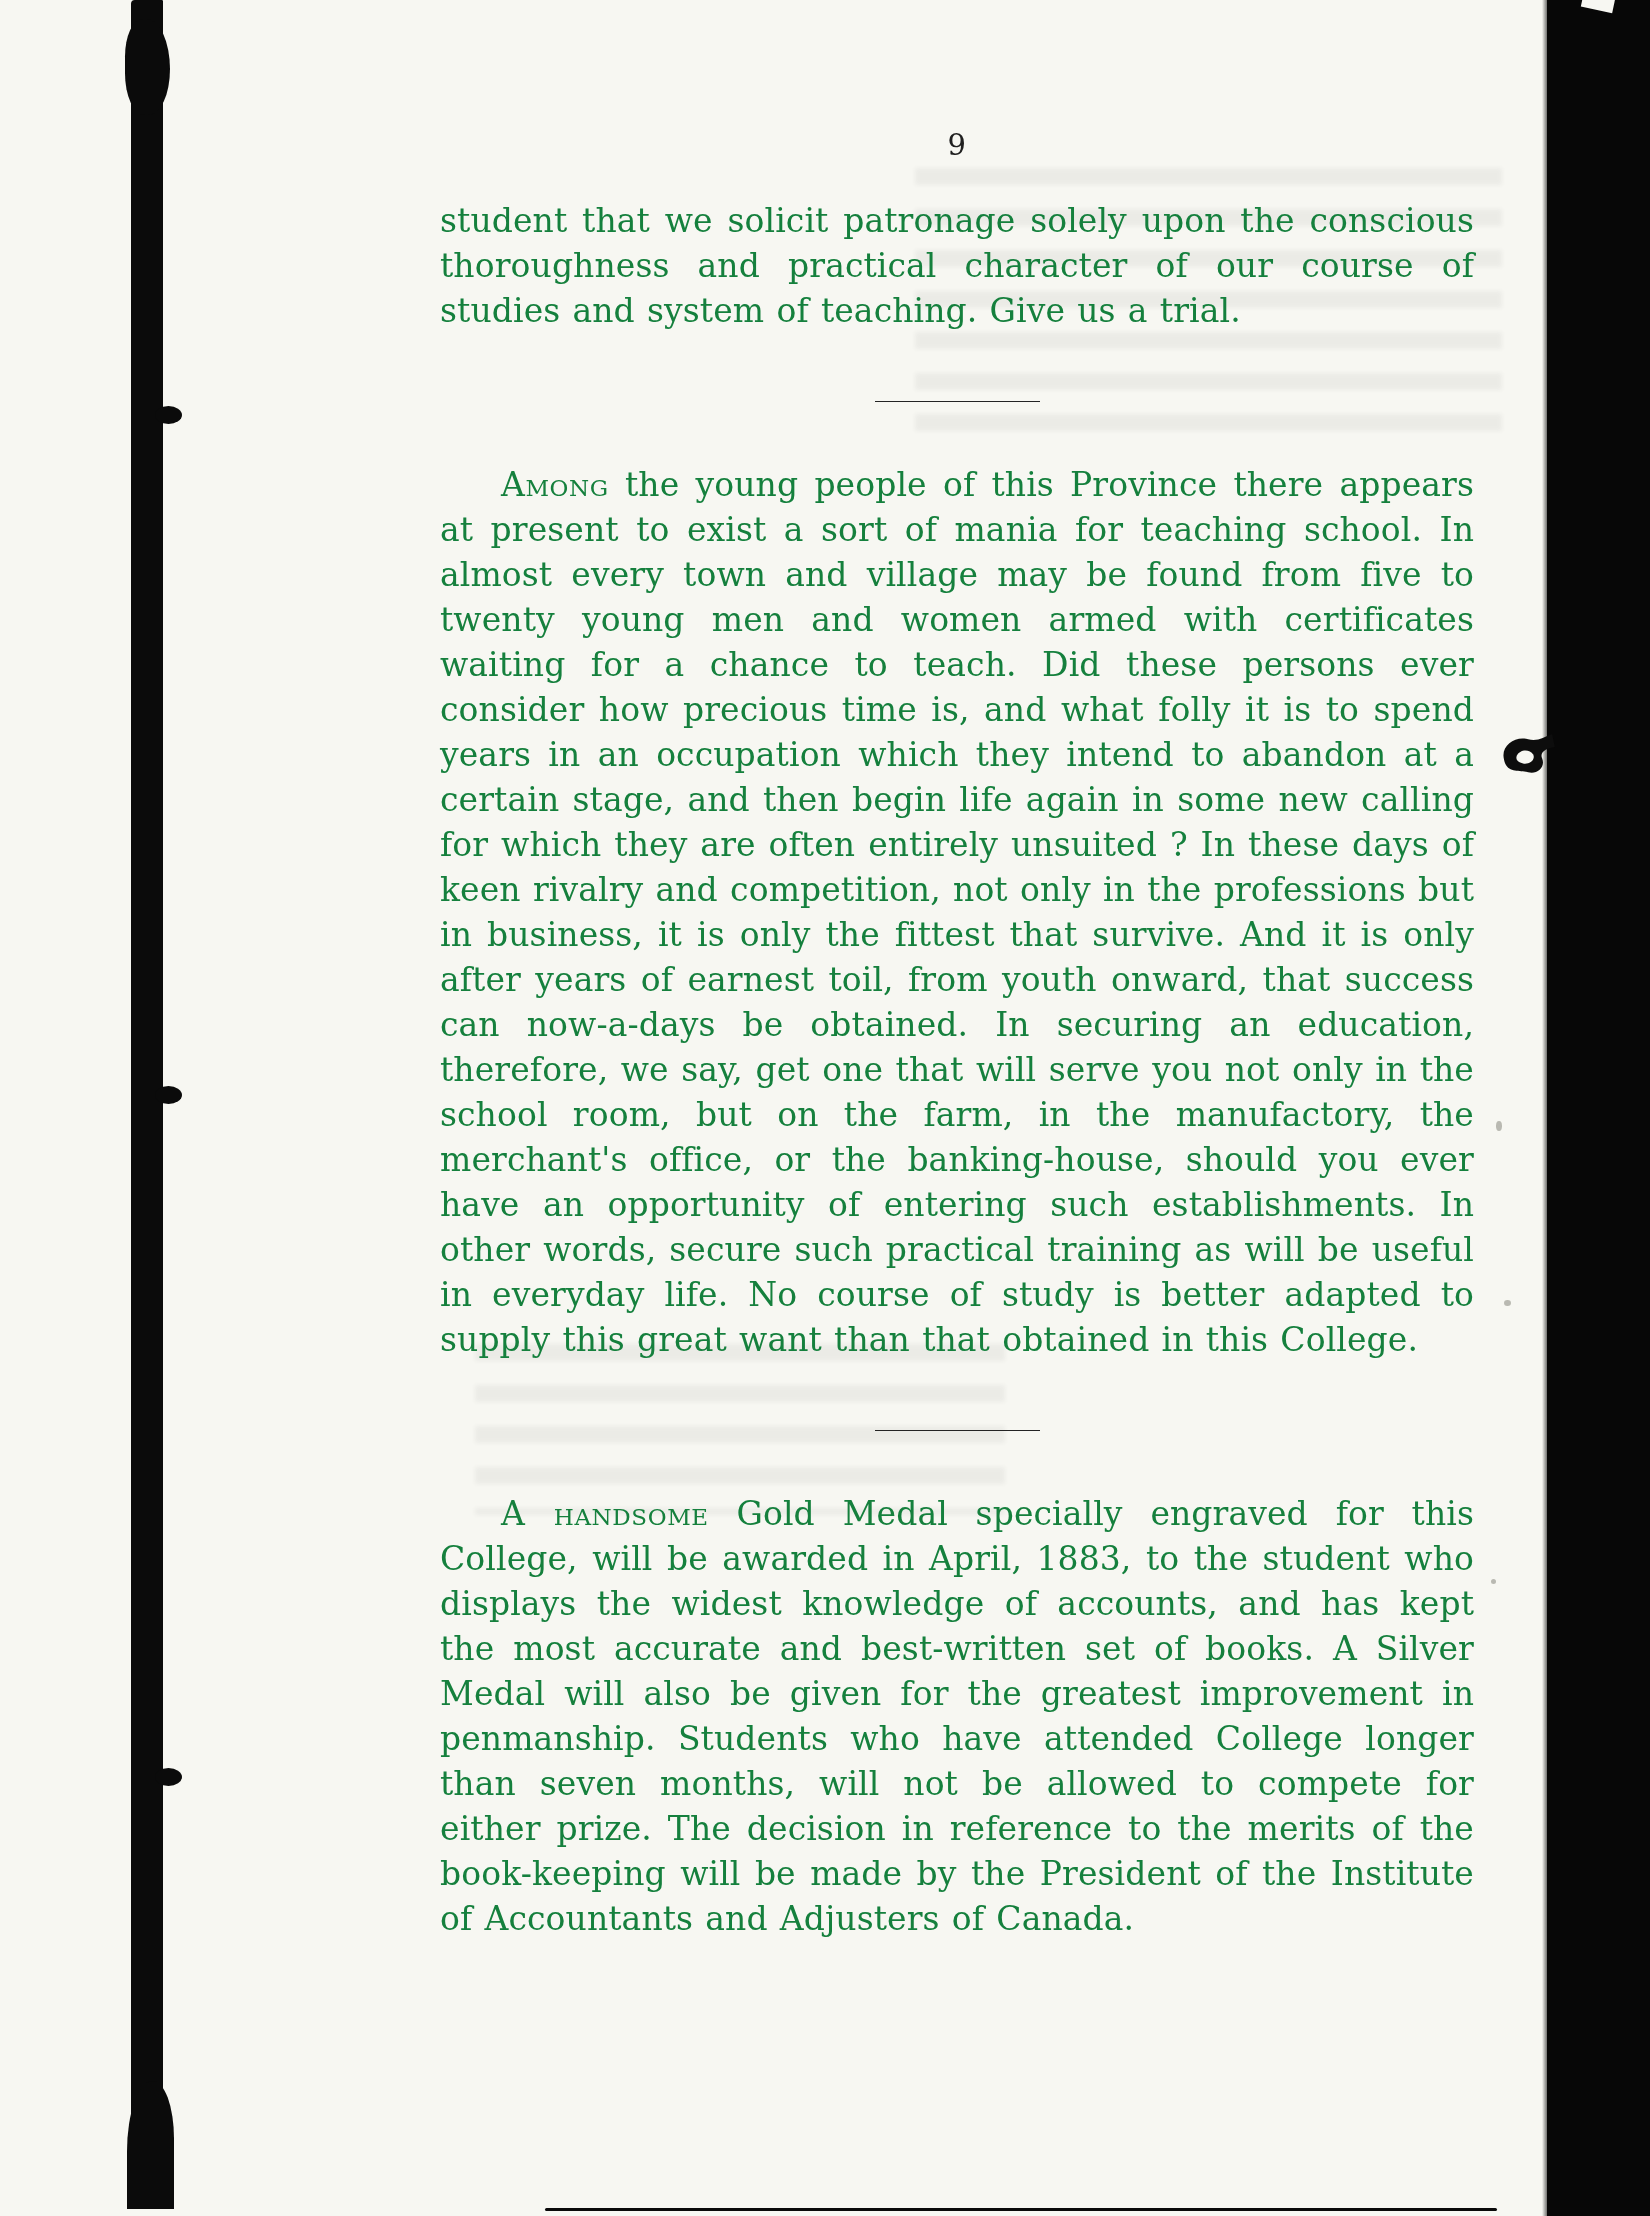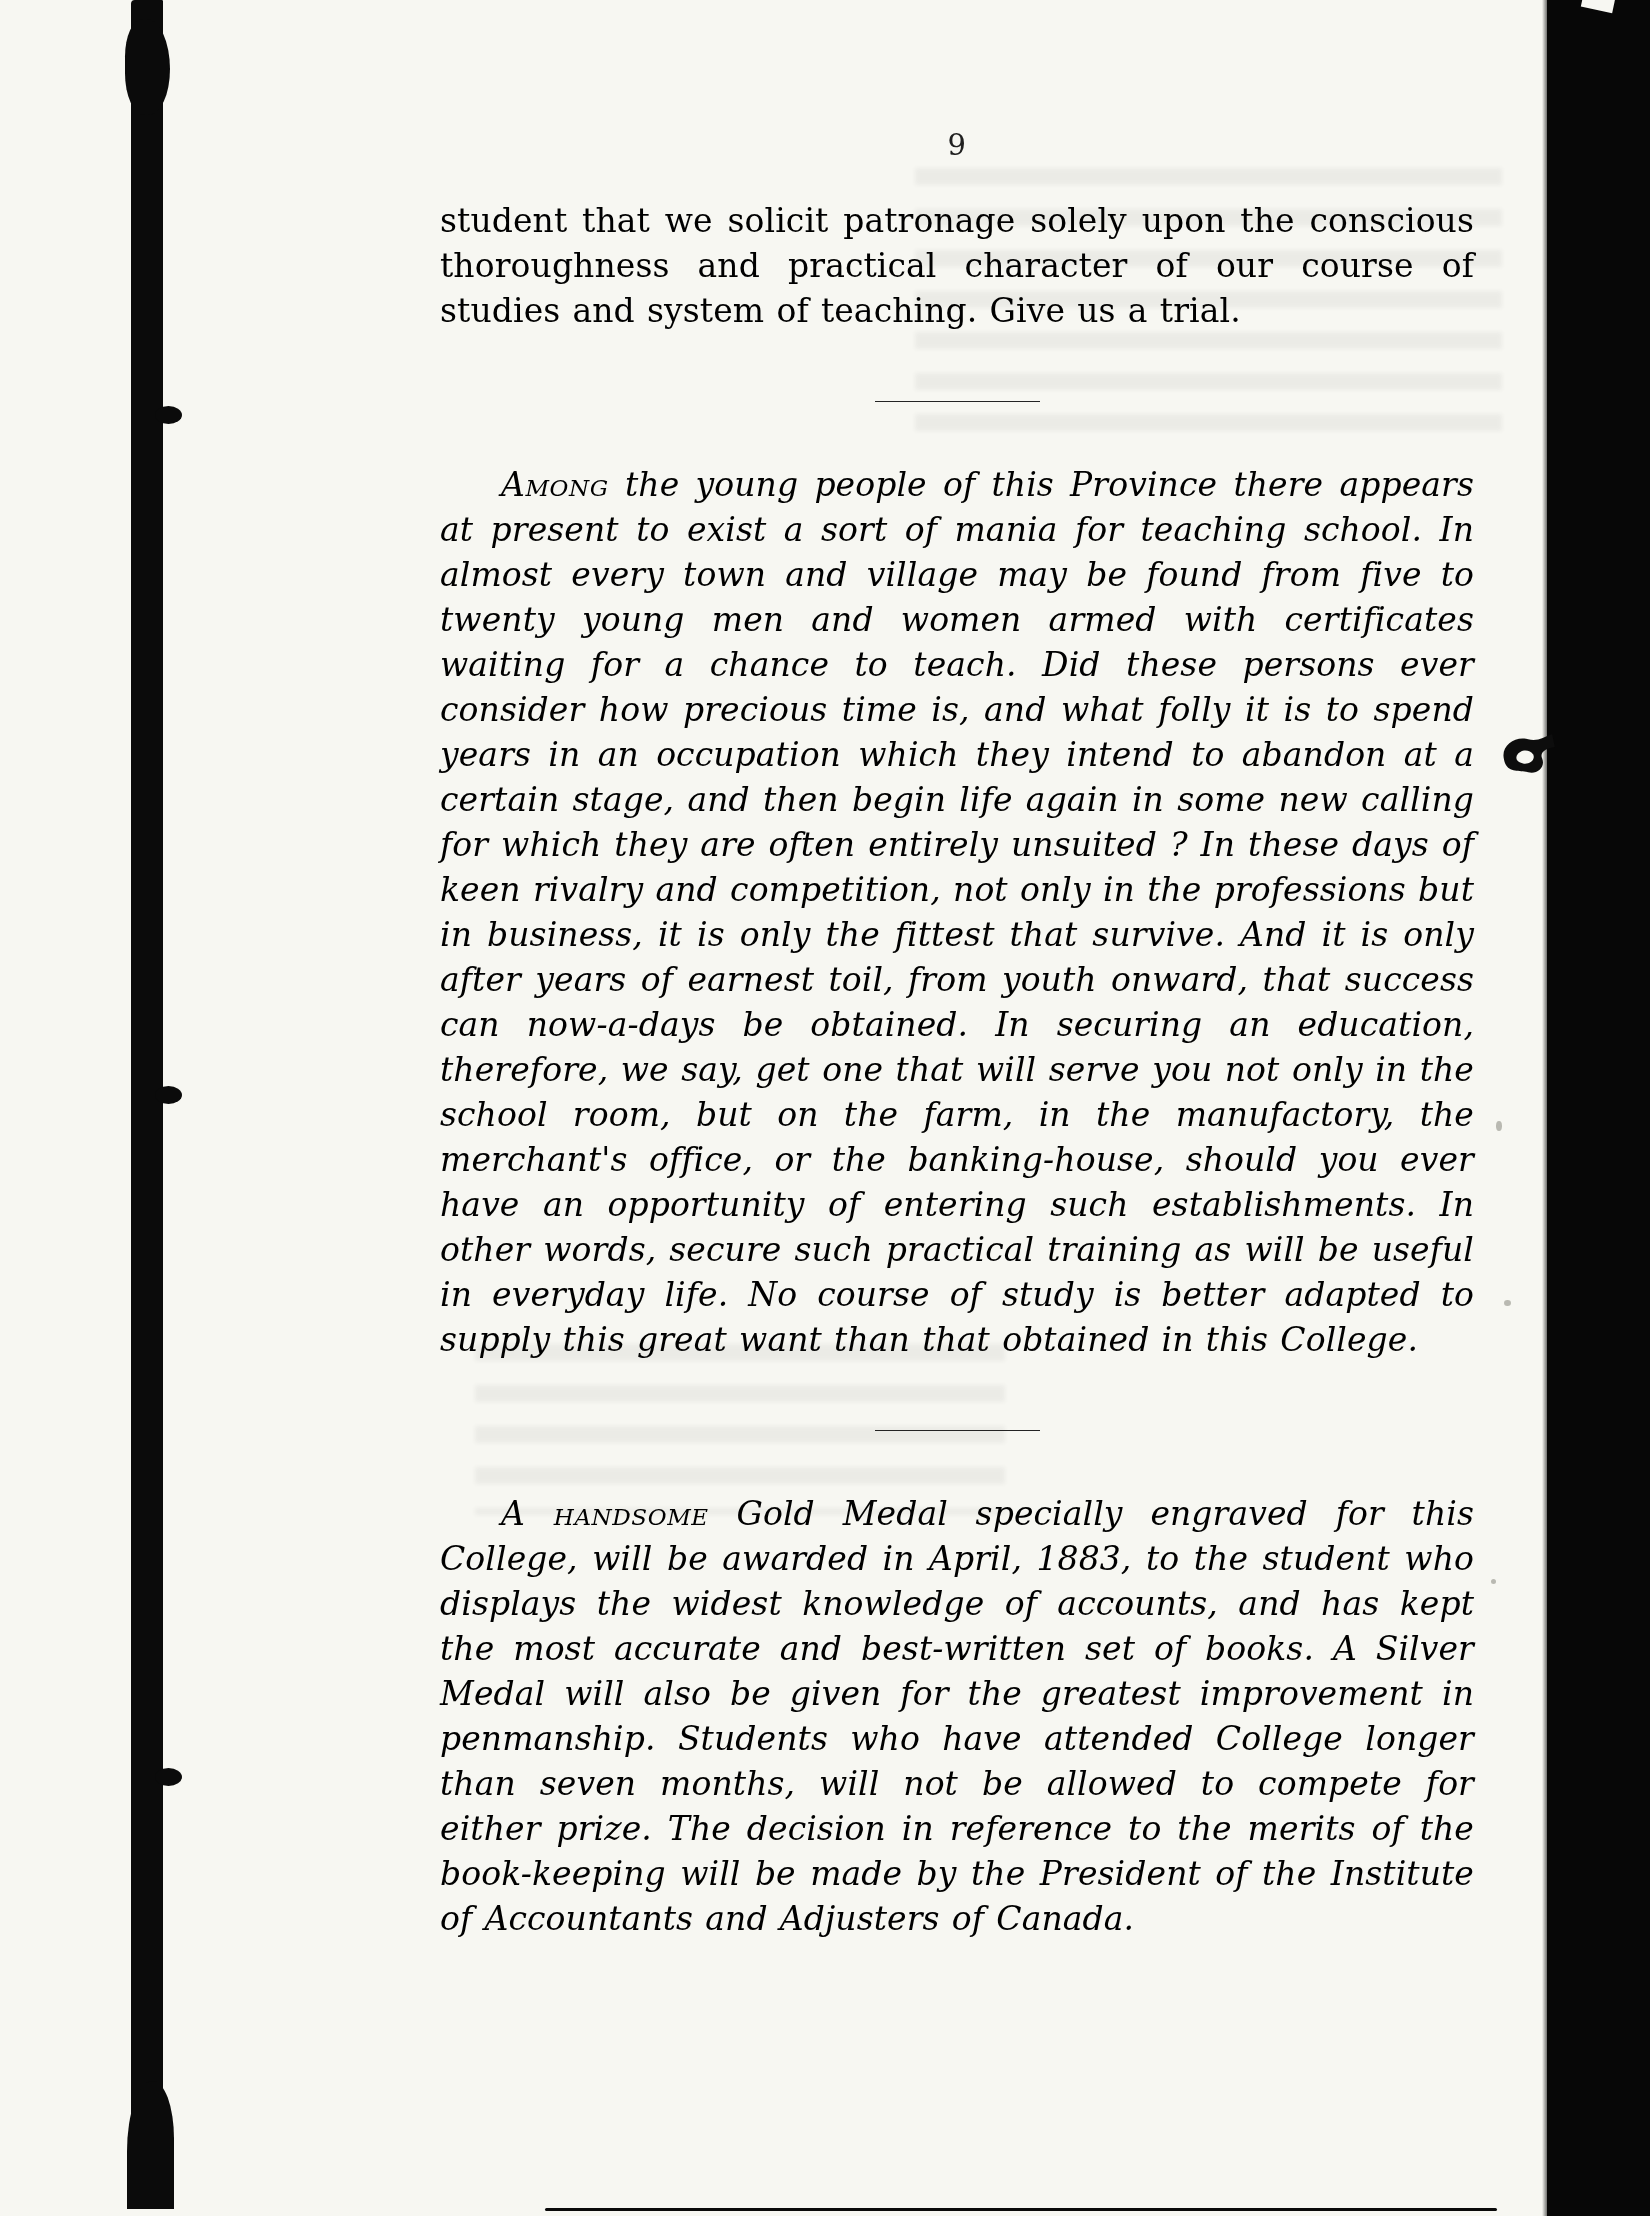--- a/index.html
+++ b/index.html
@@ -98,23 +98,23 @@
     margin-bottom: 36px;
     color: #202020;
   }
   .para {
     margin: 0;
     font-size: 33px;
     line-height: 45px;
     text-align: justify;
     word-spacing: 1.6px;
     letter-spacing: 0.1px;
-    color: #000000;
+    color: #15803d;
   }
-  .para.indented { text-indent: 61px; font-style: italic; }
+  .para.indented { text-indent: 61px; }
   .lead { font-variant: small-caps; letter-spacing: 0.6px; }
   hr.divider {
     width: 165px;
     border: 0;
     border-top: 1.9px solid #242424;
     margin: 68px auto 60px auto;
   }
 </style>
 </head>
 <body>

